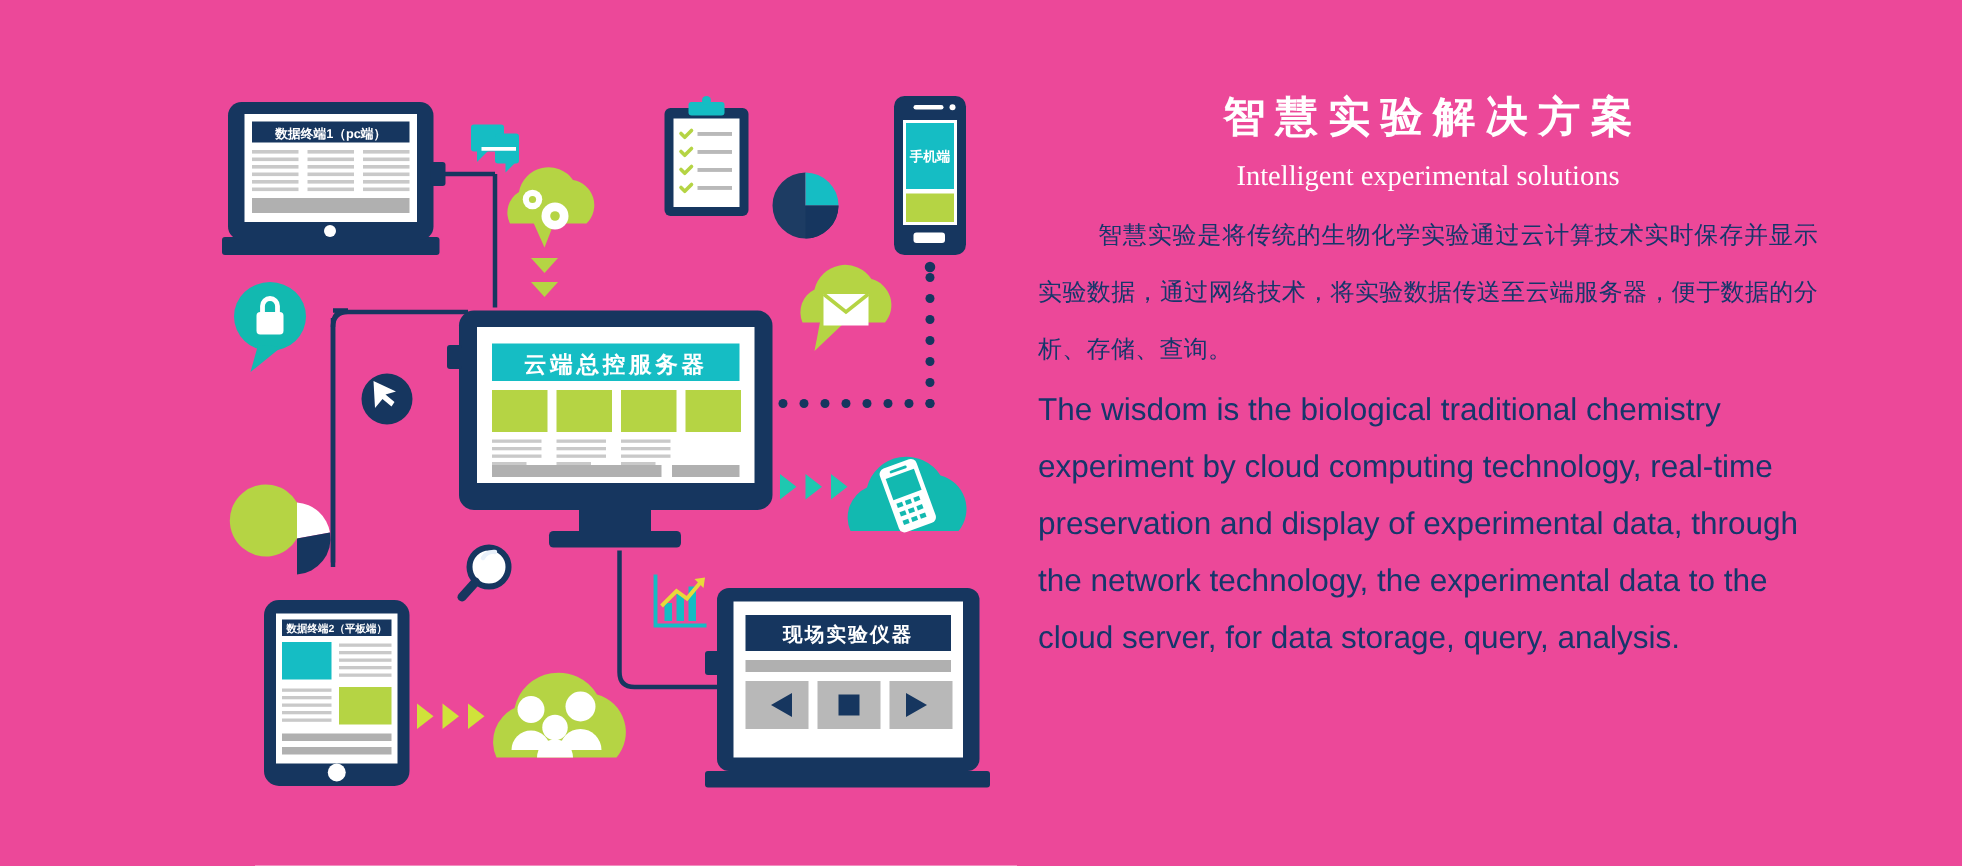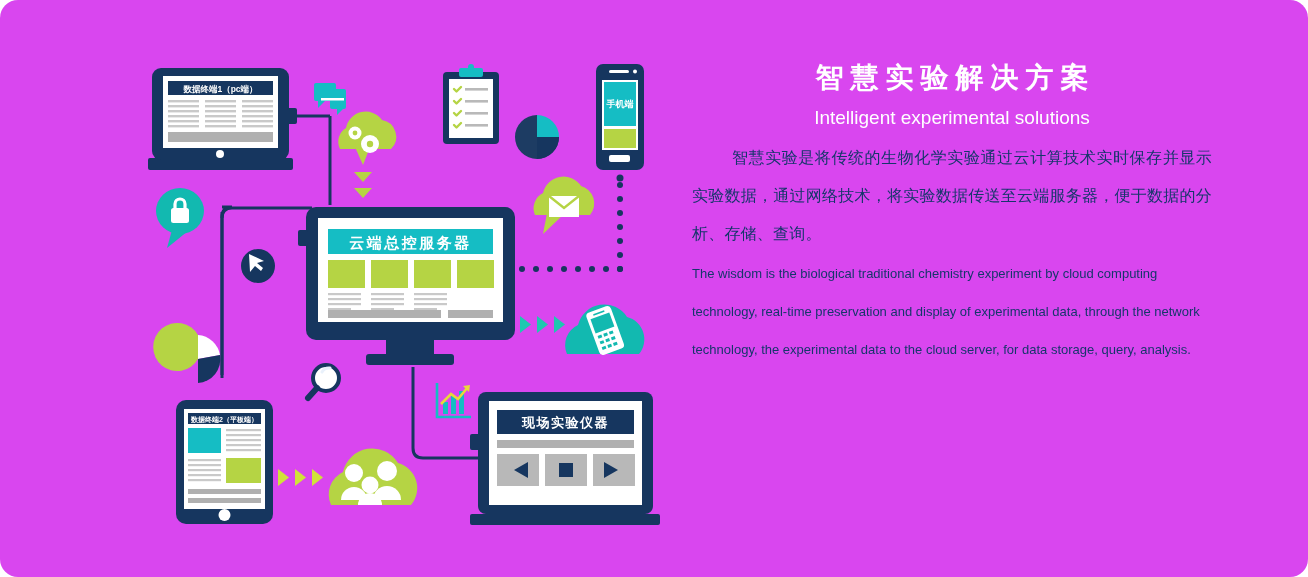--- a/index.html
+++ b/index.html
@@ -31,53 +31,54 @@
     line-height: 40px;
     white-space: nowrap;
   }
   .subhead {
     text-align: center;
     color: #ffffff;
     font-size: 19px;
     line-height: 30px;
     margin-top: 5px;
     letter-spacing: 0px;
+    font-family: Liberation Serif, serif;
   }
   .para-cn {
     color: #16366b;
     font-size: 16px;
     line-height: 38px;
     text-indent: 40px;
     text-align: justify;
     margin-top: 6px;
     letter-spacing: 0.2px;
   }
   .para-en {
     color: #16366b;
-    font-size: 13px;
+    font-size: 21px;
     line-height: 38px;
     text-align: left;
     margin-top: 2px;
   }
 
   
   .illus {
     position: absolute;
     left: 0; top: 0;
     width: 670px; height: 577px;
   }
   .illus svg { display: block; }
 
   
   .lbl { font-family: "Liberation Sans", "DejaVu Sans", sans-serif; }
 </style>
 </head>
 <body>
 
-<div id="stage" style="background: #d946ef; border-radius: 18px;">
+<div id="stage" style="background: #ec4899;">
 
   <div class="illus">
     <svg width="670" height="577" viewBox="0 0 670 577" xmlns="http://www.w3.org/2000/svg">
 
       <g stroke="#16365f" fill="none">
 
         <path d="M292 116 H330" stroke-width="3"></path>
         <path d="M330 116 V205" stroke-width="3"></path>
 
         <path d="M225 170 V200 Q225 210 215 210 H222" stroke-width="0"></path>

